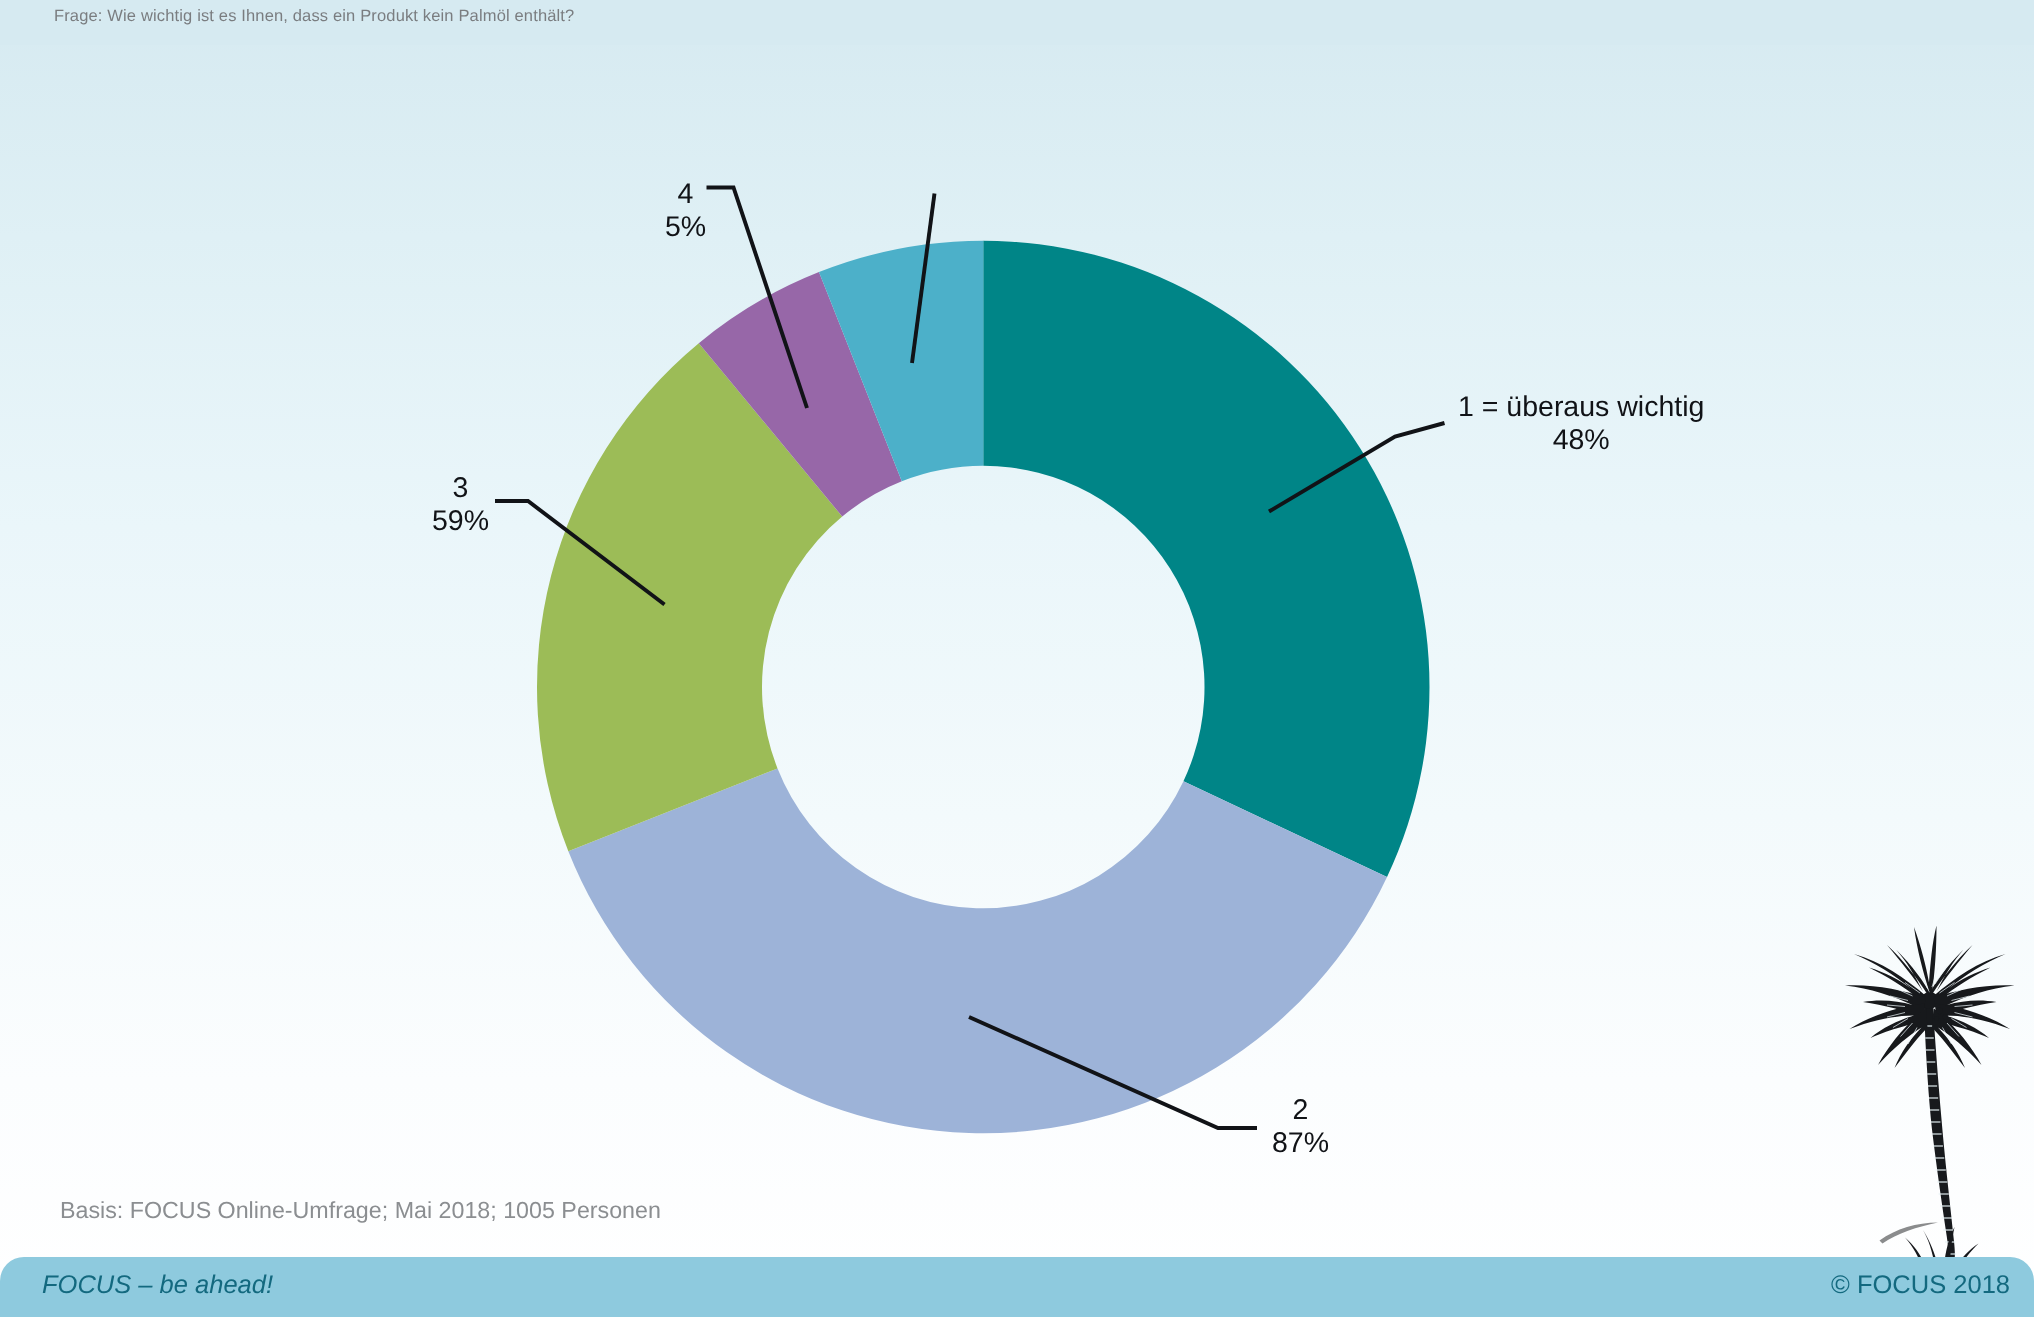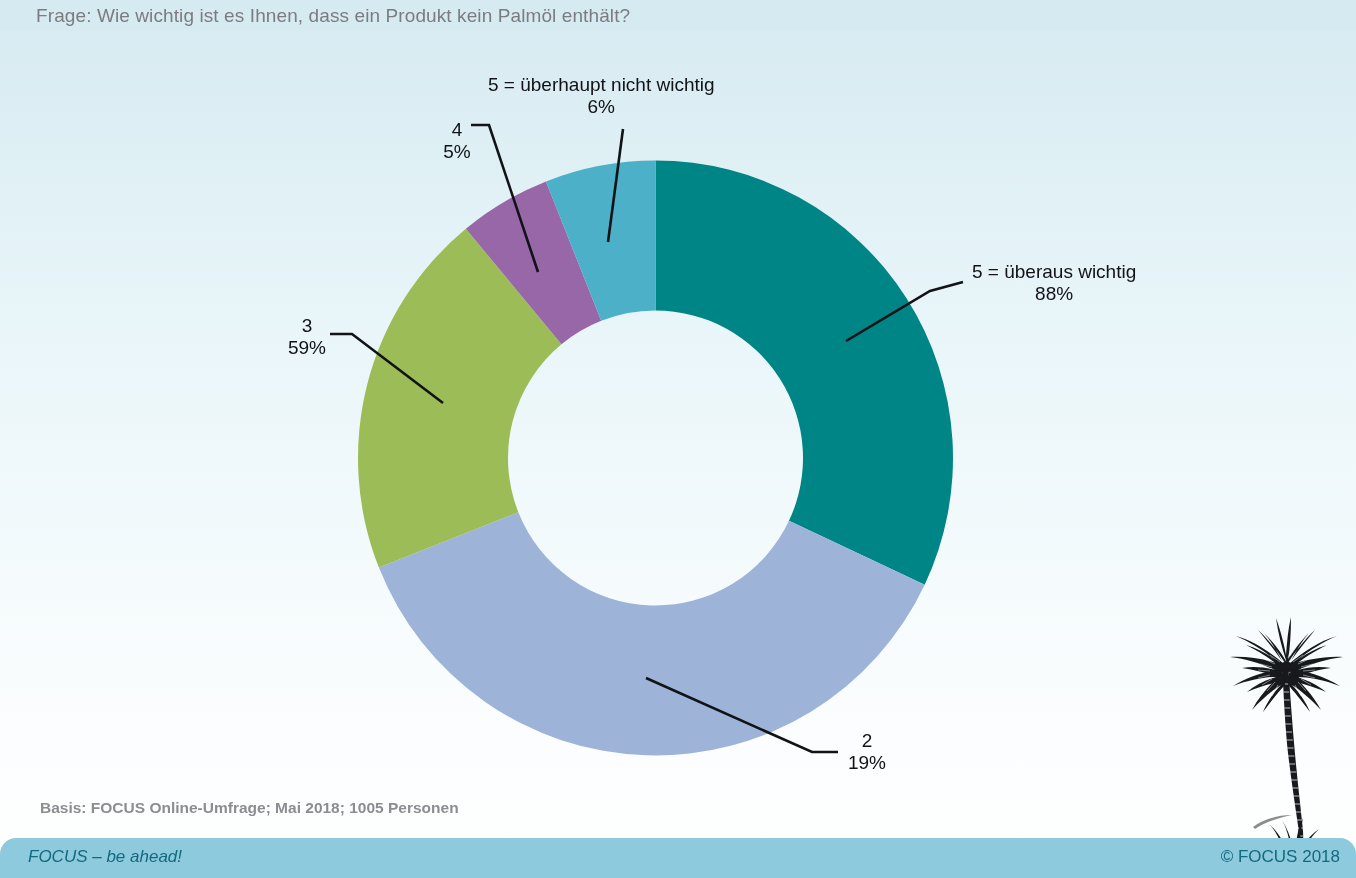--- a/index.html
+++ b/index.html
@@ -26,39 +26,38 @@
     position: absolute;
     left: 0; top: 0;
     width: 1356px;
     height: 30px;
     background: #d6eaf1;
   }
   #question-title {
     position: absolute;
     left: 36px;
     top: 5px;
-    font-size: 19px;
+    font-size: 11px;
     color: #7a7d80;
     letter-spacing: 0.1px;
     white-space: nowrap;
   }
   
   #chart-svg {
     position: absolute;
     left: 0; top: 0;
   }
   
   #basis-note {
     position: absolute;
     left: 40px;
     top: 799px;
     font-size: 15.5px;
     color: #8b8e91;
     white-space: nowrap;
-    font-weight: bold;
   }
   #footer-bar {
     position: absolute;
     left: 0;
     top: 838px;
     width: 1356px;
     height: 40px;
     background: #8ecade;
     border-top-left-radius: 16px;
     border-top-right-radius: 16px;
@@ -122,43 +121,39 @@
       </g>
     <g id="leader-group" stroke="#111317" stroke-width="2.6" fill="none" stroke-linecap="butt">
         <polyline points="963,282 930,291 846,341"></polyline>
         <polyline points="838,752 812,752 646,678"></polyline>
         <polyline points="330,334 352,334 443,403"></polyline>
         <polyline points="471,125 489,125 538,272"></polyline>
         <polyline points="623,129 608,242"></polyline>
       </g>
   </svg>
 
-  <div class="lbl ctr" style="left:488px; top:74px;">
-    <span>5 = überhaupt nicht wichtig</span>
-    <span class="pct">6%</span>
-  </div>
 
   <div class="lbl ctr" style="left:438px; top:119px; width:38px;">
     <span>4</span>
     <span class="pct">5%</span>
   </div>
 
   <div class="lbl ctr" style="left:278px; top:315px; width:58px;">
     <span>3</span>
     <span class="pct">59%</span>
   </div>
 
   <div class="lbl ctr" style="left:972px; top:261px;">
-    <span>5 = überaus wichtig</span>
-    <span class="pct">88%</span>
+    <span>1 = überaus wichtig</span>
+    <span class="pct">48%</span>
   </div>
 
   <div class="lbl ctr" style="left:838px; top:730px; width:58px;">
     <span>2</span>
-    <span class="pct">19%</span>
+    <span class="pct">87%</span>
   </div>
 
   <svg id="palm-logo" viewBox="0 0 134 250">
     <g fill="#17191c" stroke="none">
 
       <path d="M66.5 58 C68.4 86 70.6 116 73.2 144 C75.6 170 78.4 194 80.6 215 C81.4 222 81.6 228 80.3 231.6
                L76.4 231.6 C77.6 227 77.0 220 75.8 212 C72.6 190 69.0 166 66.0 141 C63.4 117 61.6 86 60.6 58 Z"></path>
 
       <g stroke="#e8f3f7" stroke-width="0.9" fill="none" opacity="0.85">
         <path d="M61.2 72 L66.8 72"></path>

